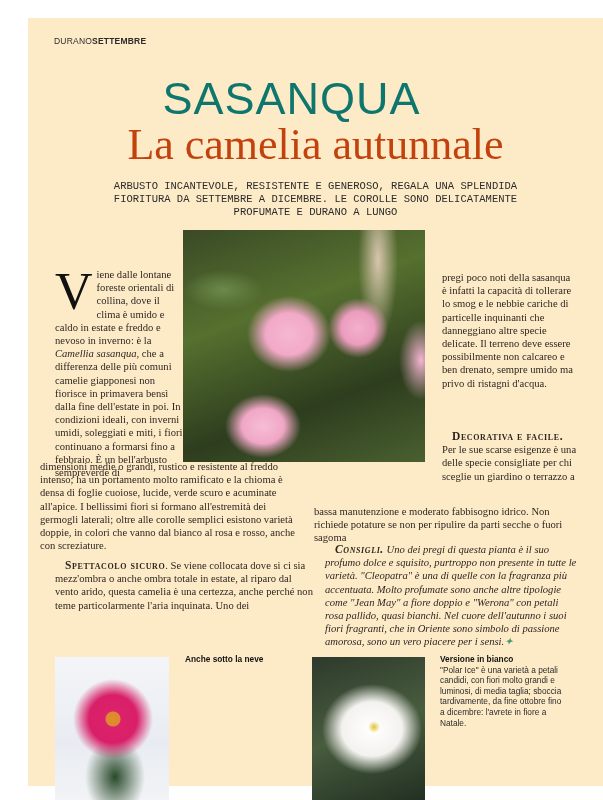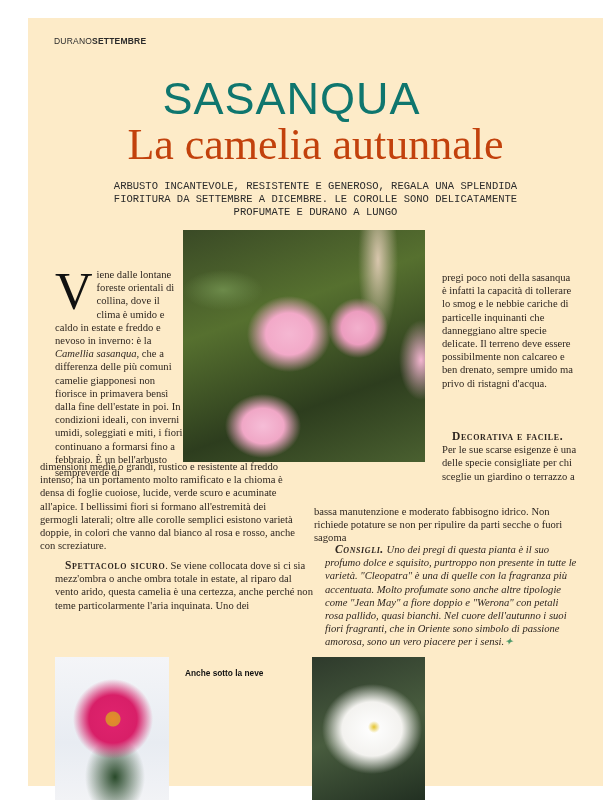--- a/index.html
+++ b/index.html
@@ -66,21 +66,21 @@
     background:
       radial-gradient(ellipse 42px 38px at 106px 104px, #f5b7d2 0%, #f2a9c8 55%, rgba(240,170,200,0) 100%),
       radial-gradient(ellipse 38px 32px at 80px 196px, #f6bdd7 0%, #f0a7c6 55%, rgba(240,170,200,0) 100%),
       radial-gradient(ellipse 30px 30px at 175px 98px, #f3b0cd 0%, #ec9dbf 55%, rgba(236,157,191,0) 100%),
       radial-gradient(ellipse 22px 40px at 238px 130px, #f3b5d0 0%, rgba(243,181,208,0) 100%),
       radial-gradient(ellipse 40px 20px at 40px 60px, #6c8a4a 0%, rgba(108,138,74,0) 100%),
       radial-gradient(ellipse 20px 80px at 195px 30px, #d8c6ad 0%, rgba(216,198,173,0) 100%),
       linear-gradient(160deg, #3a4a26 0%, #56702f 35%, #2d3d1e 70%, #4a6030 100%);
   }
   .note {
-    position: absolute; font-family: "Liberation Sans", sans-serif; font-size: 8.3px; line-height: 10.6px; color: #2b2b2b; margin-top: 14px;
+    position: absolute; font-family: "Liberation Sans", sans-serif; font-size: 8.3px; line-height: 10.6px; color: #2b2b2b;
   }
   .note b { display: block; font-weight: bold; color: #111; }
   .note1 { left: 157px; top: 636px; width: 120px; }
   .note2 { left: 412px; top: 636px; width: 125px; }
   .thumb {
     position: absolute; overflow: hidden;
   }
   .thumb1 {
     left: 55px; top: 657px; width: 114px; height: 143px;
     background:
@@ -132,16 +132,20 @@
   <div class="wide-right1 body-text">bassa manutenzione e moderato fabbisogno idrico. Non richiede potature se non per ripulire da parti secche o fuori sagoma</div>
 
   <div class="wide-right2 body-text">
     <span class="smallcaps">Consigli.</span><span> Uno dei pregi di questa pianta è il suo profumo dolce e squisito, purtroppo non presente in tutte le varietà. "Cleopatra" è una di quelle con la fragranza più accentuata. Molto profumate sono anche altre tipologie come "Jean May" a fiore doppio e "Werona" con petali rosa pallido, quasi bianchi.  Nel cuore dell'autunno i suoi fiori fragranti, che in Oriente sono simbolo di passione amorosa, sono un vero piacere per i sensi.</span><span class="end-mark">✦</span>
   </div>
 
   <div class="note note1">
     <b>Anche sotto la neve</b>
   </div>
 
+  <div class="note note2">
+    <b>Versione in bianco</b>
+    <span>"Polar Ice" è una varietà a petali candidi, con fiori molto grandi e luminosi, di media taglia; sboccia tardivamente, da fine ottobre fino a dicembre: l'avrete in fiore a Natale.</span>
+  </div>
 </div>
 
 <div class="thumb thumb1" title="Pink camellia flower in snow"></div>
 <div class="thumb thumb2" title="White 'Polar Ice' camellia flower"></div>
 
 </body></html>

